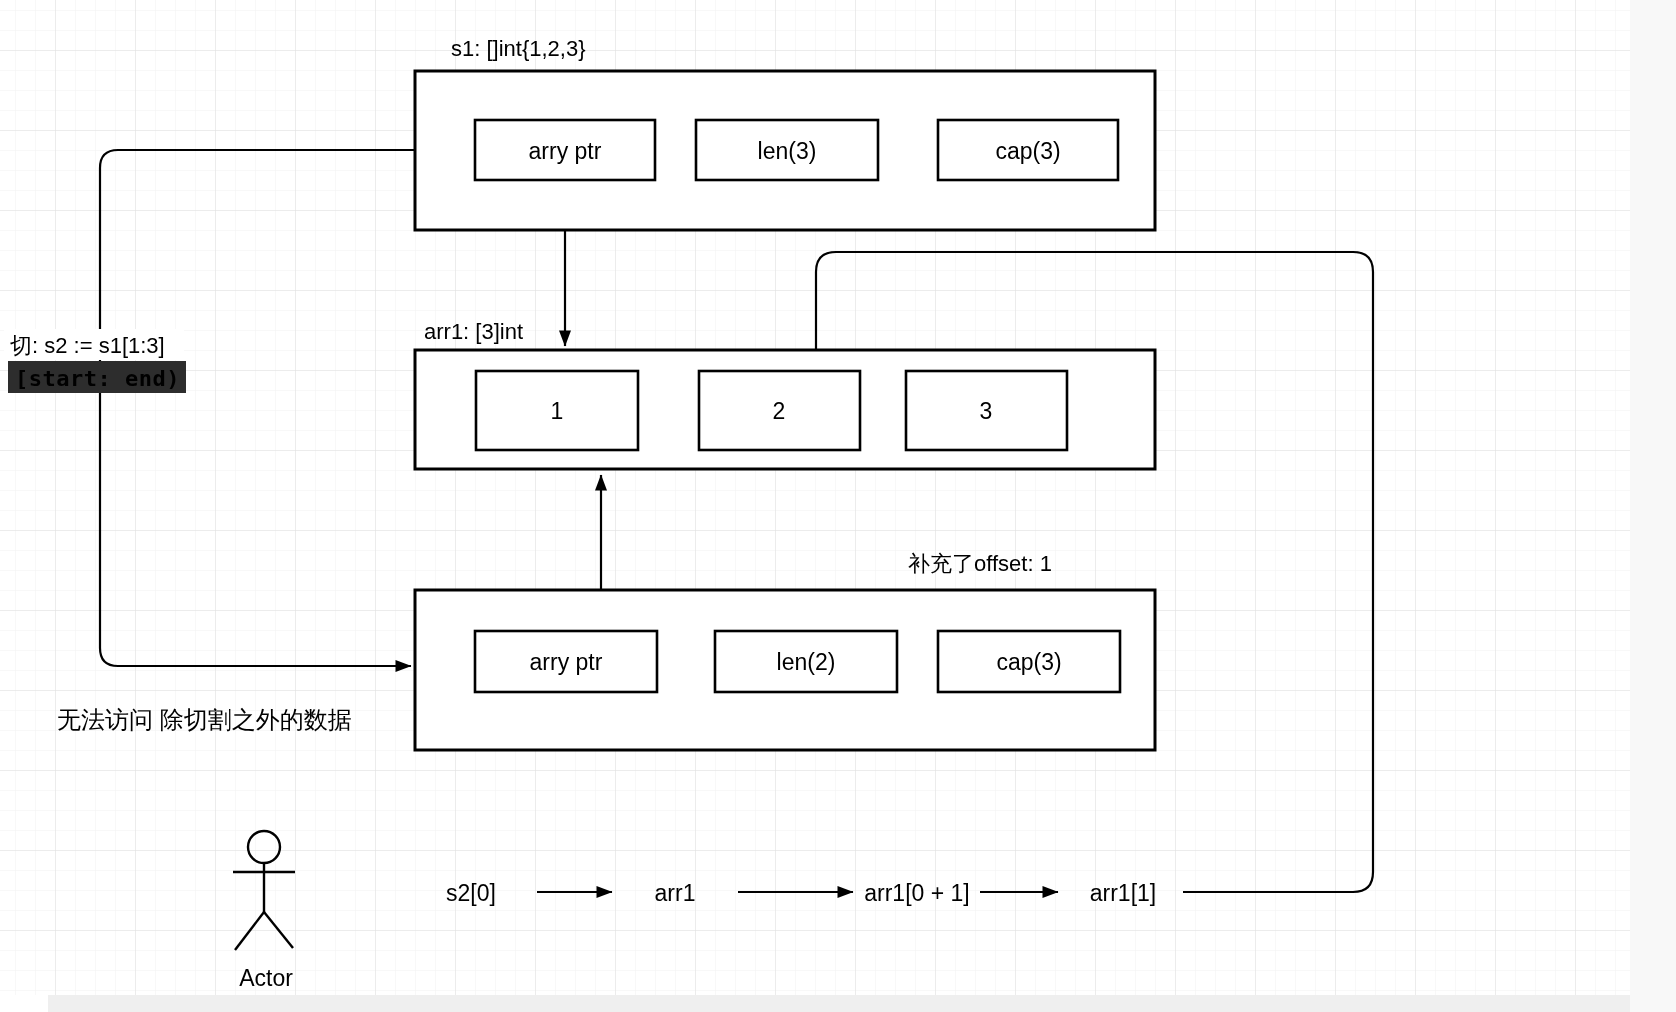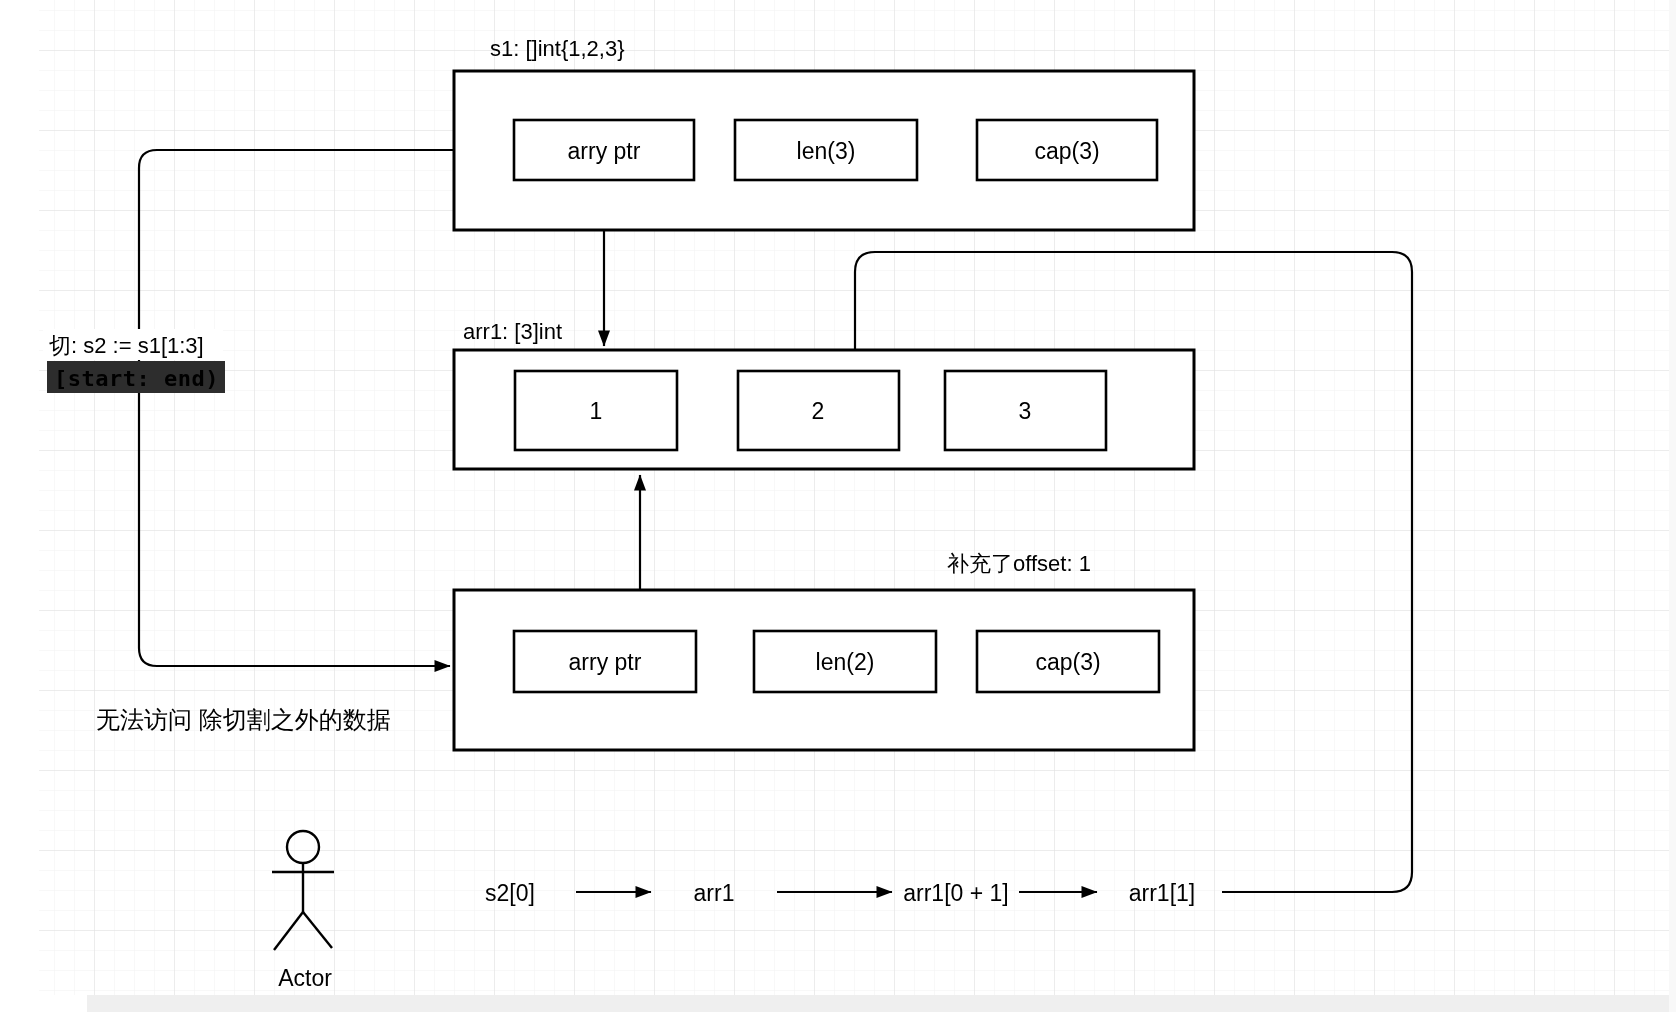--- a/index.html
+++ b/index.html
@@ -1,16 +1,16 @@
 <!DOCTYPE html>
 <html><head>
 <meta charset="utf-8">
 <style>
   html, body { margin: 0; padding: 0; width: 1676px; height: 1012px; overflow: hidden; background: #ffffff; }
-  .stage { position: relative; width: 1424px; height: 1012px; font-family: "Liberation Sans", sans-serif; margin-left: 39px; }
+  .stage { position: relative; width: 1424px; height: 1012px; font-family: "Liberation Sans", sans-serif; }
   svg { position: absolute; left: 0; top: 0; display: block; }
   text { font-family: "Liberation Sans", sans-serif; fill: #000000; }
   .t22 { font-size: 22px; }
   .t23 { font-size: 23px; }
   .t24 { font-size: 24px; }
   .mono { font-family: "DejaVu Sans Mono", "Liberation Mono", monospace; font-weight: bold; font-size: 22px; letter-spacing: 0.5px; }
   .shape { fill: #ffffff; stroke: #000000; }
   .outer { stroke-width: 3; }
   .inner { stroke-width: 2.6; }
   .edge { fill: none; stroke: #000000; stroke-width: 2.2; }

